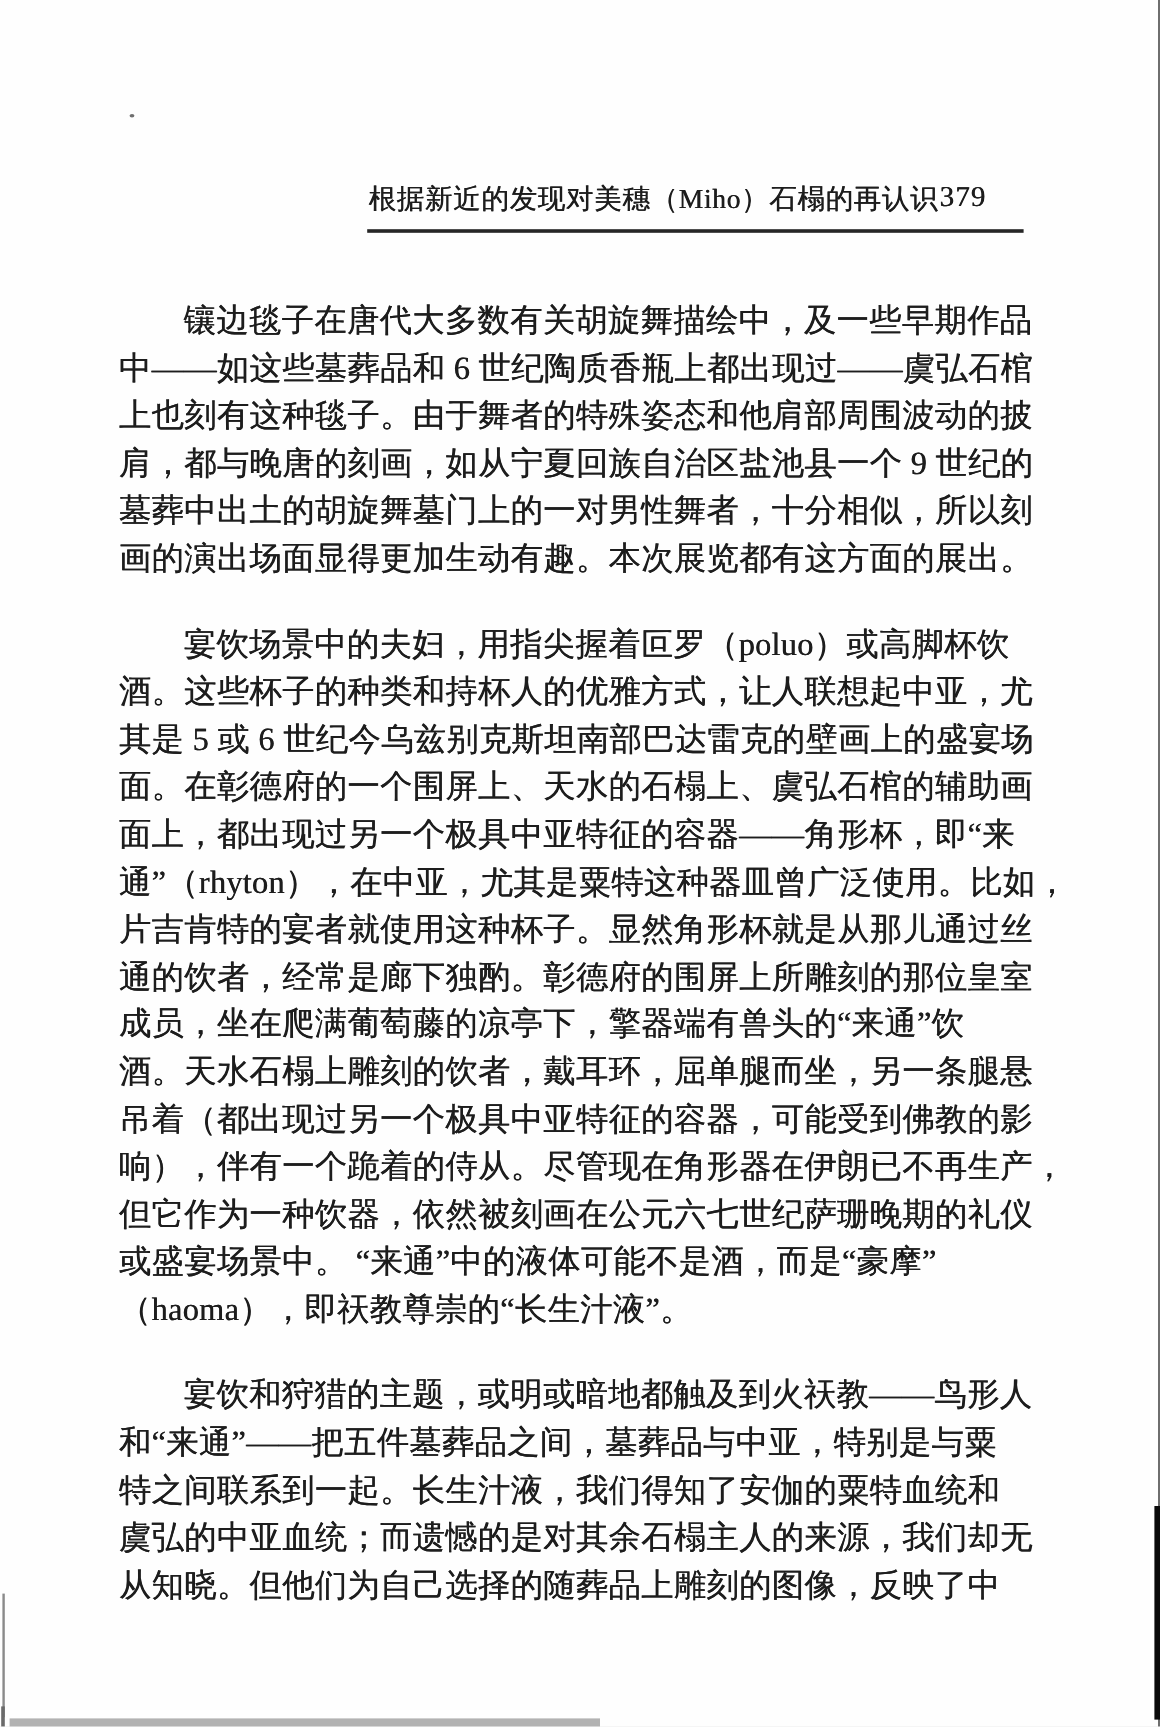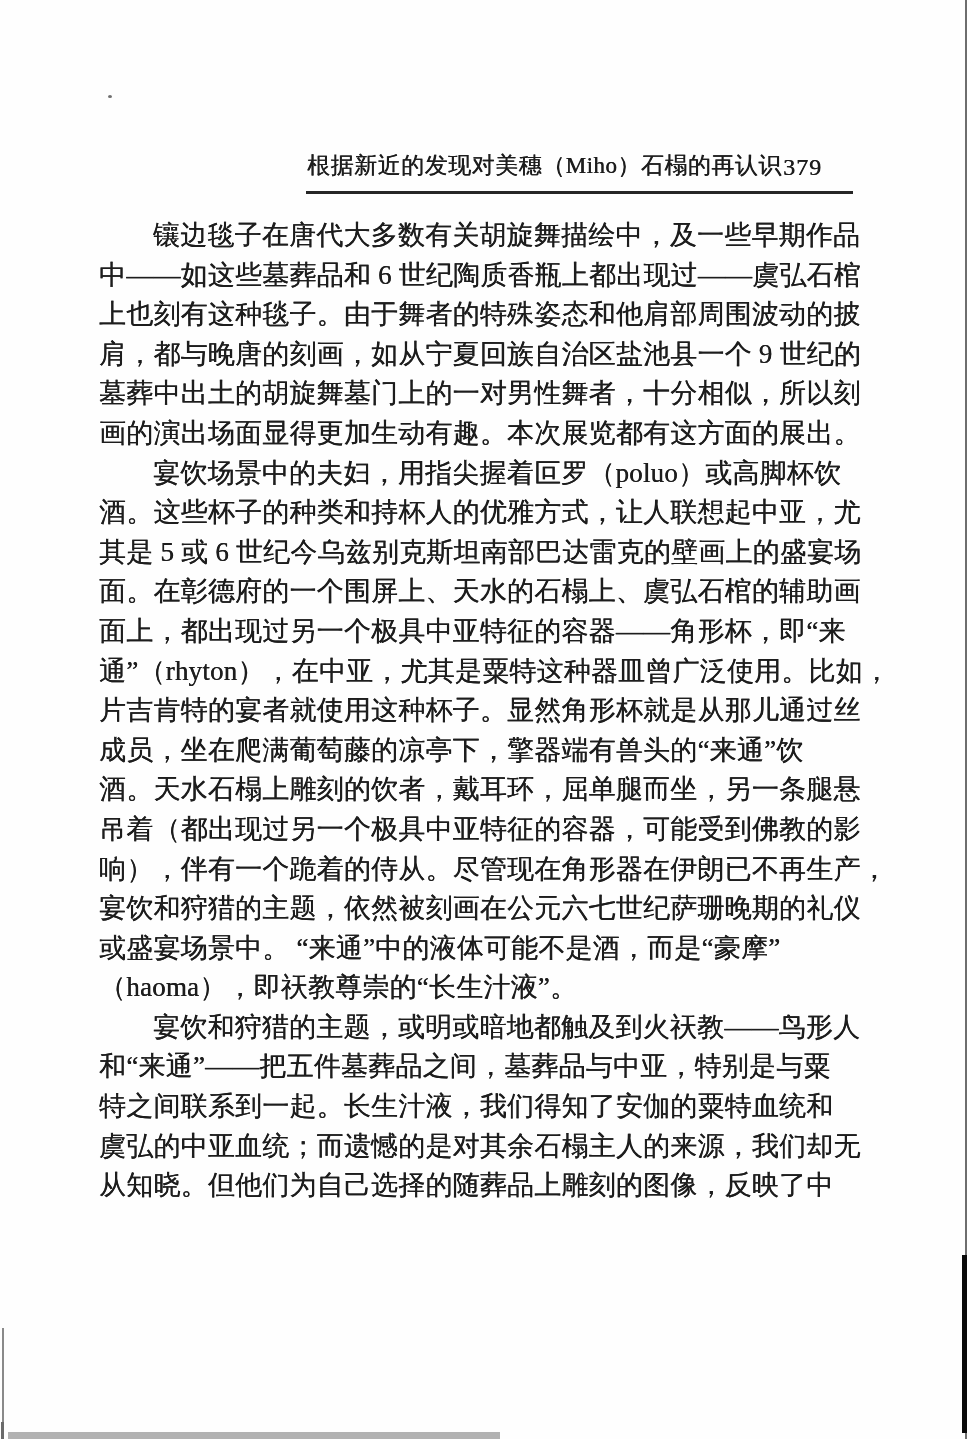--- a/index.html
+++ b/index.html
@@ -18,21 +18,21 @@
   }
 
   
   .running-header {
     position: absolute;
     left: 307px;
     top: 150px;
     width: 515px;
     display: flex;
     justify-content: space-between;
-    align-items: flex-end;
+    align-items: center;
     font-size: 23px;
     letter-spacing: 0.5px;
     white-space: nowrap;
     text-shadow: 0.4px 0 0 currentColor;
   }
   .running-header .pagenum {
     font-size: 24px;
     letter-spacing: 1px;
   }
   .header-rule {
@@ -54,20 +54,21 @@
   .text-line {
     height: 39.6px;
     line-height: 39.6px;
     font-size: 27px;
     letter-spacing: 0.2px;
     white-space: pre;
     text-shadow: 0.35px 0 0 currentColor;
   }
   .text-line.first-line {
     padding-left: 54px;
+    margin-top: 32px;
   }
 
   
   .dot-artifact {
     position: absolute;
     left: 108px;
     top: 95px;
     width: 4px;
     height: 3px;
     background: #6f6f6f;
@@ -137,25 +138,26 @@
     <div class="text-line">墓葬中出土的胡旋舞墓门上的一对男性舞者，十分相似，所以刻</div>
     <div class="text-line">画的演出场面显得更加生动有趣。本次展览都有这方面的展出。</div>
 
     <div class="text-line first-line">宴饮场景中的夫妇，用指尖握着叵罗（poluo）或高脚杯饮</div>
     <div class="text-line">酒。这些杯子的种类和持杯人的优雅方式，让人联想起中亚，尤</div>
     <div class="text-line">其是 5 或 6 世纪今乌兹别克斯坦南部巴达雷克的壁画上的盛宴场</div>
     <div class="text-line">面。在彰德府的一个围屏上、天水的石榻上、虞弘石棺的辅助画</div>
     <div class="text-line">面上，都出现过另一个极具中亚特征的容器——角形杯，即“来</div>
     <div class="text-line">通”（rhyton），在中亚，尤其是粟特这种器皿曾广泛使用。比如，</div>
     <div class="text-line">片吉肯特的宴者就使用这种杯子。显然角形杯就是从那儿通过丝</div>
+    <div class="text-line">通的饮者，经常是廊下独酌。彰德府的围屏上所雕刻的那位皇室</div>
     <div class="text-line">成员，坐在爬满葡萄藤的凉亭下，擎器端有兽头的“来通”饮</div>
     <div class="text-line">酒。天水石榻上雕刻的饮者，戴耳环，屈单腿而坐，另一条腿悬</div>
     <div class="text-line">吊着（都出现过另一个极具中亚特征的容器，可能受到佛教的影</div>
     <div class="text-line">响），伴有一个跪着的侍从。尽管现在角形器在伊朗已不再生产，</div>
-    <div class="text-line">宴饮和狩猎的主题，依然被刻画在公元六七世纪萨珊晚期的礼仪</div>
+    <div class="text-line">但它作为一种饮器，依然被刻画在公元六七世纪萨珊晚期的礼仪</div>
     <div class="text-line">或盛宴场景中。 “来通”中的液体可能不是酒，而是“豪摩”</div>
     <div class="text-line">（haoma），即祆教尊崇的“长生汁液”。</div>
 
     <div class="text-line first-line">宴饮和狩猎的主题，或明或暗地都触及到火祆教——鸟形人</div>
     <div class="text-line">和“来通”——把五件墓葬品之间，墓葬品与中亚，特别是与粟</div>
     <div class="text-line">特之间联系到一起。长生汁液，我们得知了安伽的粟特血统和</div>
     <div class="text-line">虞弘的中亚血统；而遗憾的是对其余石榻主人的来源，我们却无</div>
     <div class="text-line">从知晓。但他们为自己选择的随葬品上雕刻的图像，反映了中</div>
   </div>
 

